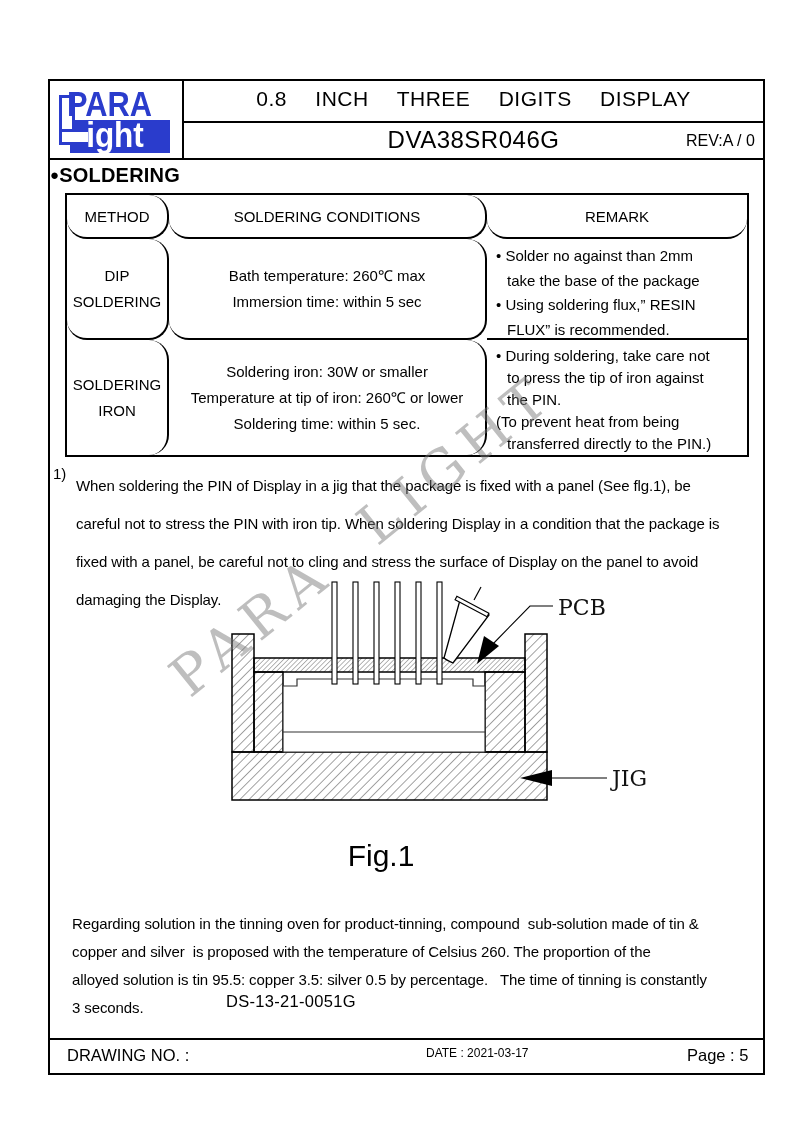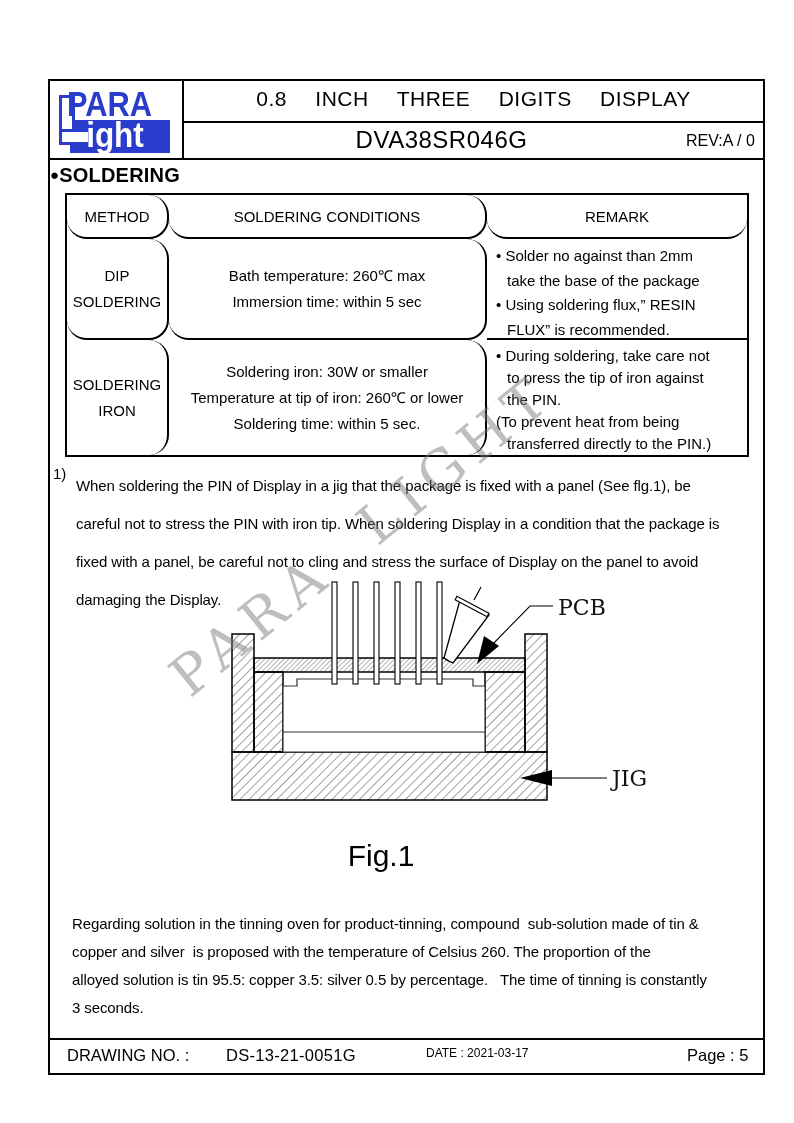--- a/index.html
+++ b/index.html
@@ -5,21 +5,21 @@
   html,body{margin:0;padding:0;background:#e8e8e8;}
   .page{position:relative;width:794px;height:1123px;background:#fff;overflow:hidden;
         font-family:"Liberation Sans",sans-serif;color:#000;margin:0 auto;}
   .hline{position:absolute;background:#000;height:2px;}
   .vline{position:absolute;background:#000;width:2px;}
   .frame{position:absolute;left:48px;top:79px;width:713px;height:992px;border:2px solid #000;}
 
   
   .title{position:absolute;left:184px;top:87px;width:579px;text-align:center;
          font-size:21px;letter-spacing:.5px;word-spacing:22px;}
-  .partno{position:absolute;left:184px;top:126px;width:515px;text-align:center;
+  .partno{position:absolute;left:184px;top:126px;width:579px;text-align:center;
           font-size:24px;letter-spacing:.5px;}
   .rev{position:absolute;left:686px;top:132px;font-size:16px;}
 
   
   .logo{position:absolute;left:56px;top:83px;width:122px;height:74px;}
   .logo .bluebox{position:absolute;left:14px;top:37px;width:100px;height:33px;}
   .logo .lvert{position:absolute;left:3px;top:12px;width:10px;height:34px;background:#fff;border:3px solid;}
   .logo .lfoot{position:absolute;left:3px;top:46px;width:26px;height:10px;background:#fff;border:3px solid;}
   .logo .para{position:absolute;left:11px;top:1px;font-size:35px;font-weight:bold;
               transform:scaleX(.88);transform-origin:0 0;letter-spacing:0;}
@@ -51,21 +51,21 @@
 
   
   .figcap{position:absolute;left:301px;top:839px;width:160px;text-align:center;font-size:30px;}
 
   
   .para-block{position:absolute;left:72px;top:910px;font-size:15px;}
   .para-block .pl{line-height:28px;white-space:pre;letter-spacing:-0.1px;}
 
   
   .f-label{position:absolute;left:67px;top:1046px;font-size:16.5px;}
-  .f-value{position:absolute;left:226px;top:1046px;font-size:16.5px;letter-spacing:.3px;}
+  .f-value{position:absolute;left:226px;top:992px;font-size:16.5px;letter-spacing:.3px;}
   .f-date{position:absolute;left:426px;top:1046px;font-size:12px;}
   .f-page{position:absolute;left:687px;top:1046px;font-size:16.5px;}
 
   
   .watermark{position:absolute;left:198px;top:645px;font-family:"DejaVu Serif","Liberation Serif",serif;
              font-size:55px;letter-spacing:9px;word-spacing:26px;color:rgba(120,120,120,.48);
              transform:rotate(-39deg);transform-origin:left bottom;pointer-events:none;z-index:6;white-space:nowrap;}
 
   svg.fig{position:absolute;left:0;top:0;z-index:3;pointer-events:none;}
   svg.fig text{font-family:"DejaVu Serif","Liberation Serif",serif;font-size:22px;fill:#111;}

